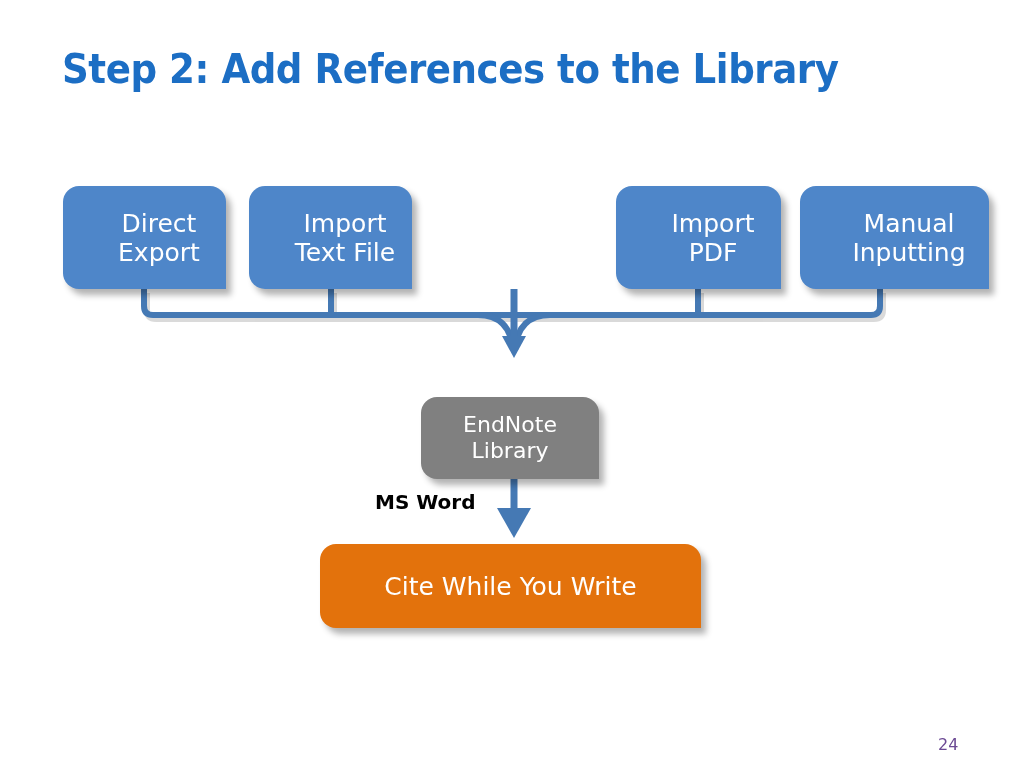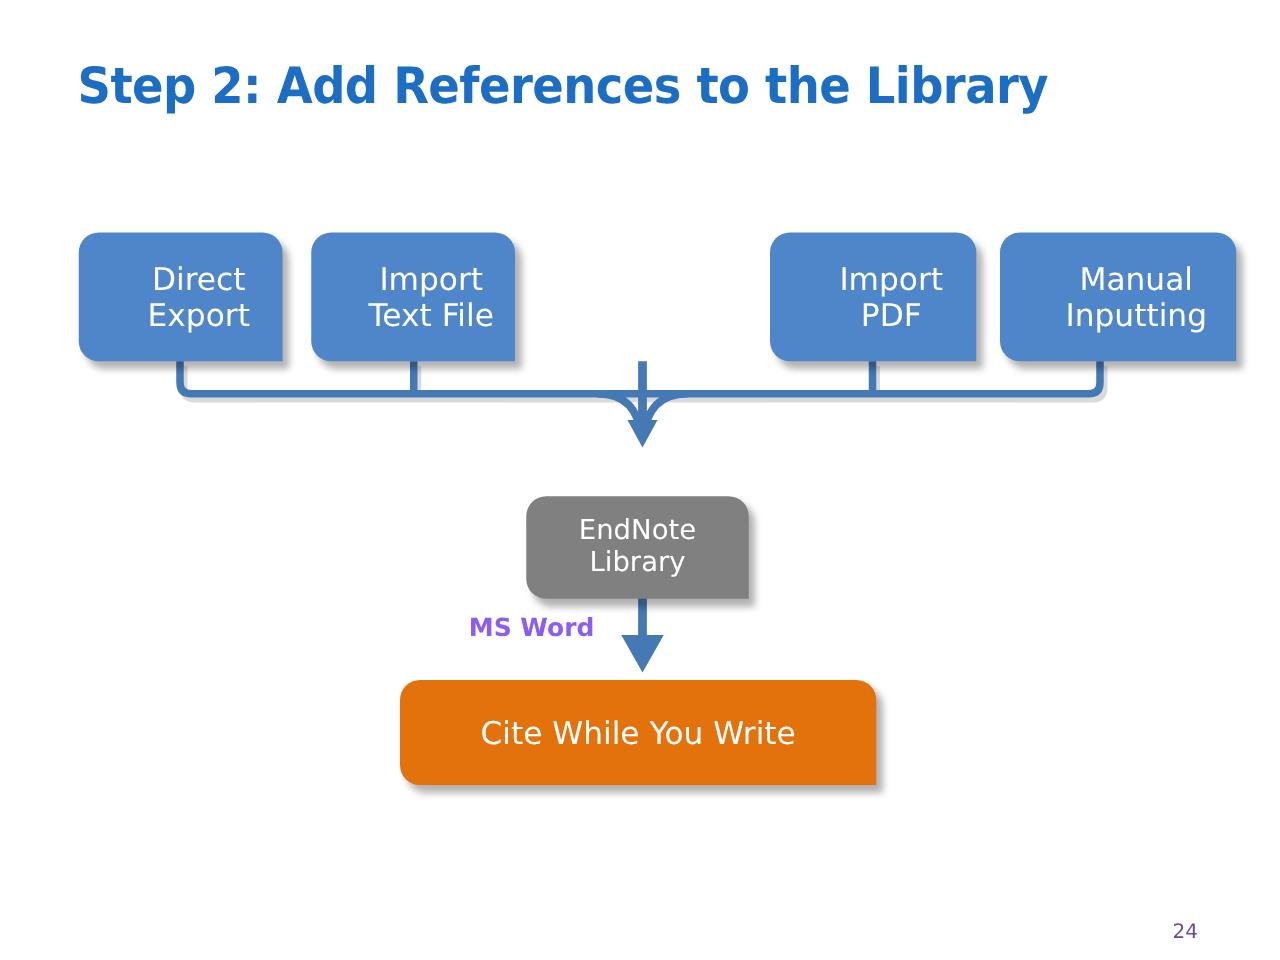--- a/index.html
+++ b/index.html
@@ -107,21 +107,21 @@
   }
 
   
   #ms-word-label {
     position: absolute;
     left: 375px;
     top: 476px;
     font-family: "DejaVu Sans", sans-serif;
     font-weight: bold;
     font-size: 20px;
-    color: #8b5cf6;
+    color: #000000;
     white-space: nowrap;
   }
 
   
   #page-number {
     position: absolute;
     left: 938px;
     top: 721px;
     font-family: "DejaVu Sans", sans-serif;
     font-size: 16px;

